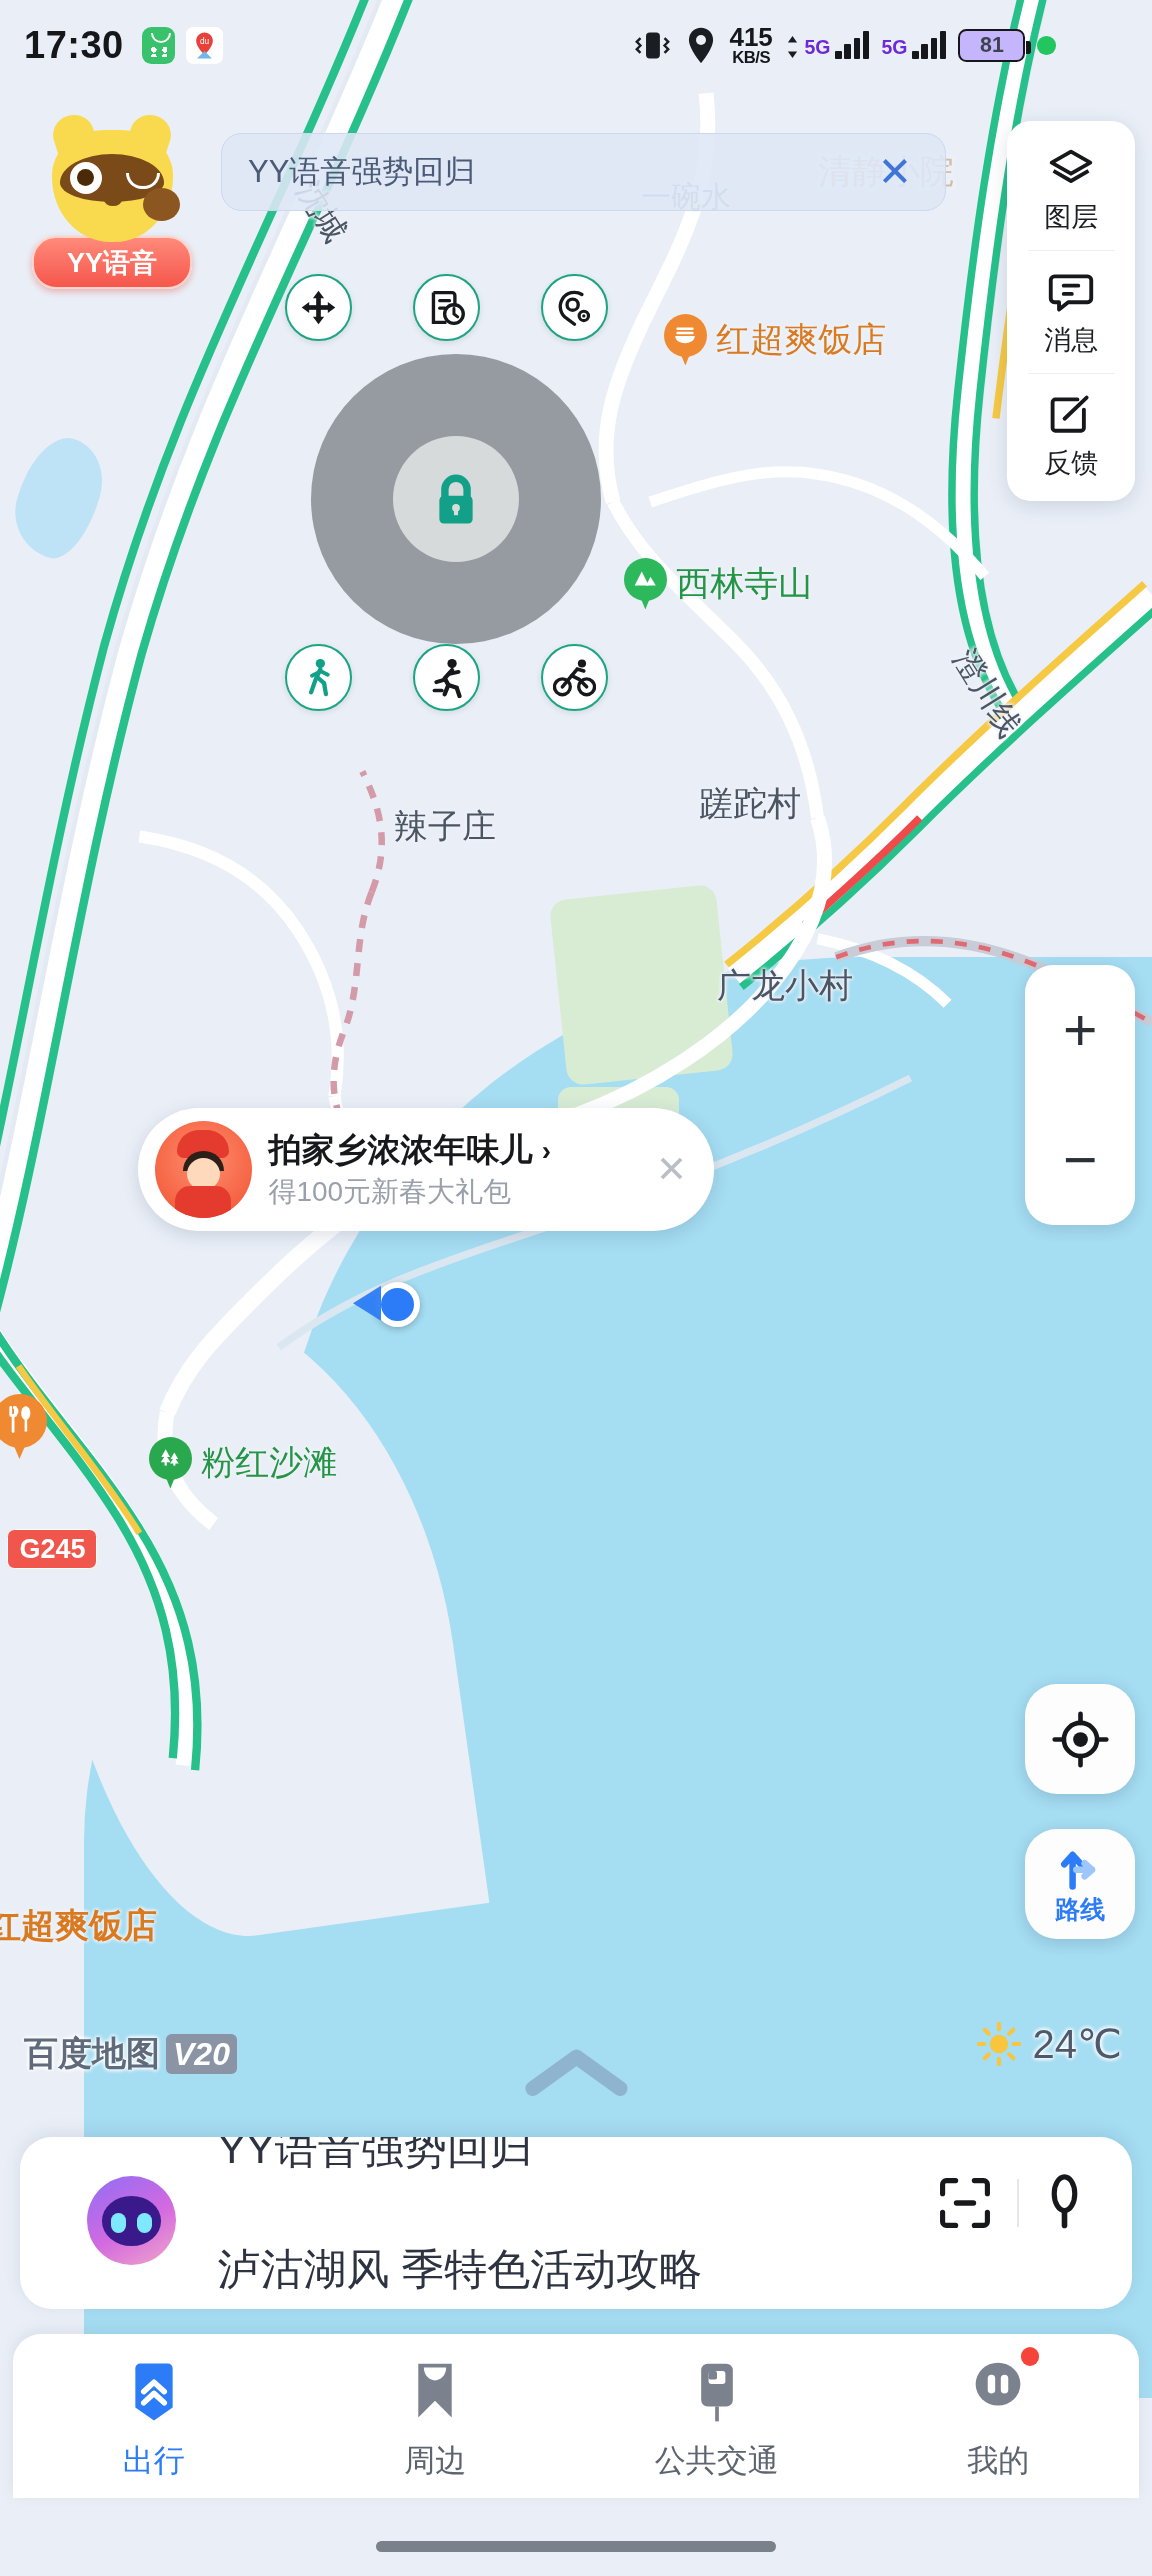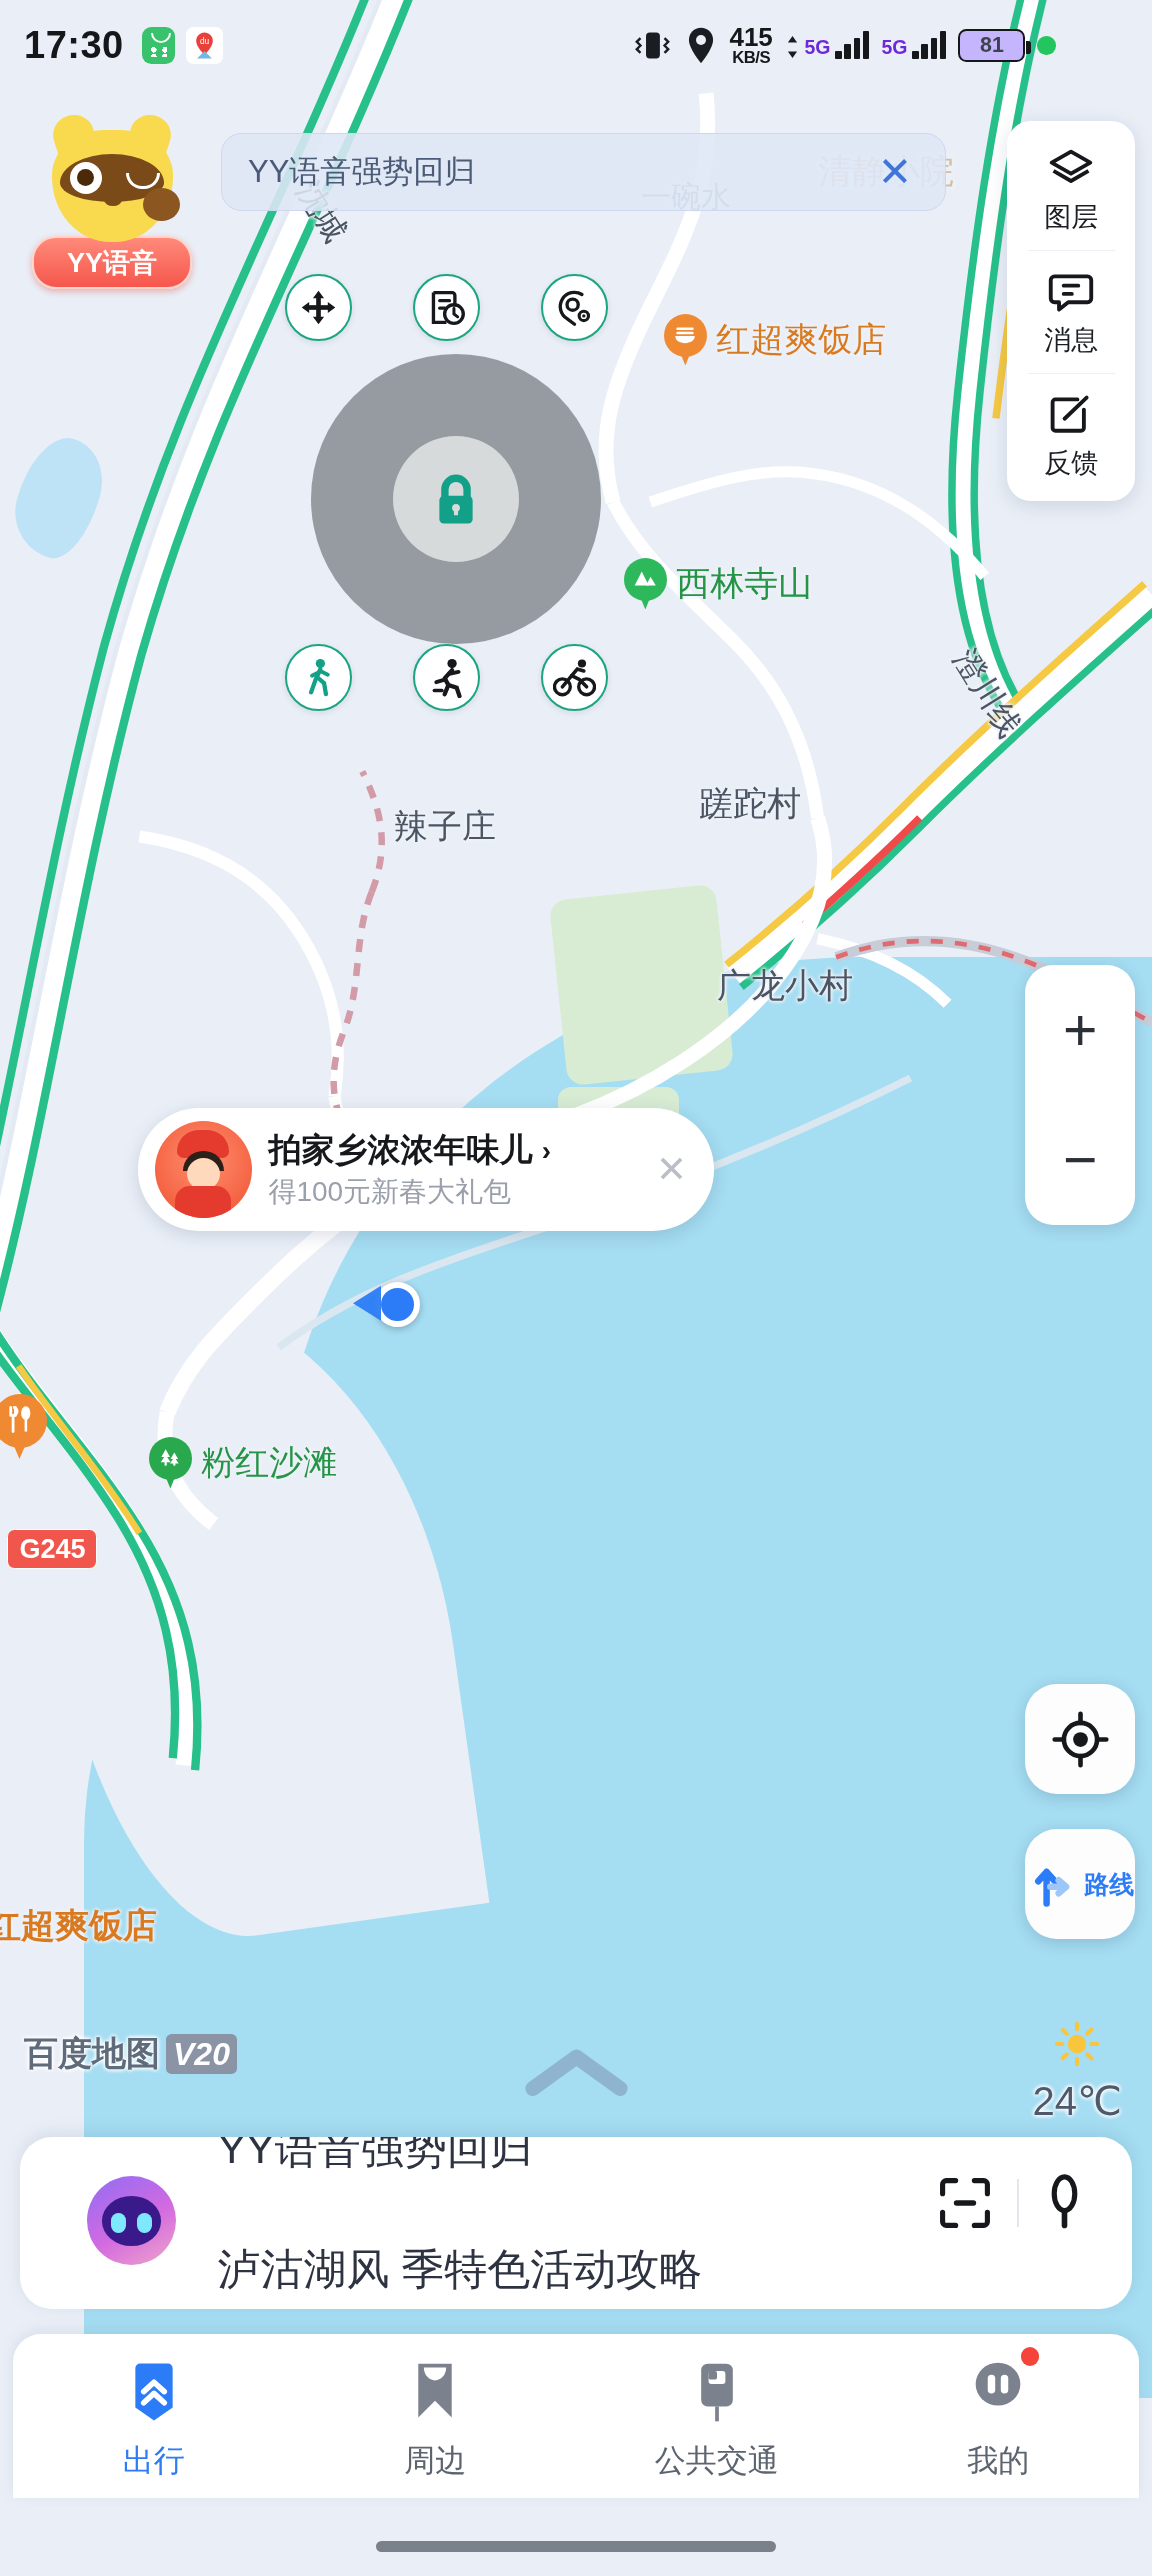--- a/index.html
+++ b/index.html
@@ -146,21 +146,21 @@
   
   .zoomctl{ position:absolute; right:16.7px; top:965px; width:110px; height:260px;
     background:#fff; border-radius:28px; box-shadow:0 3.7px 15px rgba(30,50,90,.16); z-index:20;}
   .zoomctl div{ height:130px; display:flex; align-items:center; justify-content:center;
     font-size:59px; color:#2b2f36; font-weight:300; line-height:1;}
   .locbtn{ position:absolute; right:16.7px; top:1684px; width:110px; height:110px;
     background:#fdfdfd; border-radius:32px; box-shadow:0 3.7px 15px rgba(30,50,90,.18);
     display:flex;align-items:center;justify-content:center; z-index:20;}
   .routebtn{ position:absolute; right:16.7px; top:1829px; width:110px; height:110px;
     background:#fdfdfd; border-radius:32px; box-shadow:0 3.7px 15px rgba(30,50,90,.18);
-    display:flex;flex-direction:row;align-items:center;justify-content:center;gap:1.9px; z-index:20;}
+    display:flex;flex-direction:column;align-items:center;justify-content:center;gap:1.9px; z-index:20;}
   .routebtn .lab{ font-size:25px; color:#2b7cf6; font-weight:700; }
 
   
   .mlabel{ position:absolute; font-size:34px; color:#4b5563; white-space:nowrap; z-index:12;
     text-shadow:0 0 4.6px #eef2f8,0 0 4.6px #eef2f8,0 0 3.7px #eef2f8,0 0 2.8px #eef2f8; font-weight:500;}
   .mlabel.rot{ transform:rotate(58deg); transform-origin:left top; font-size:32px; }
   .mlabel.small{ font-size:30px; color:#8b93a1; }
   .poi{ position:absolute; display:flex; align-items:center; gap:9.3px; z-index:14; }
   .poi .pin{ width:43px; height:52px; position:relative; flex:none; }
   .poi .pin .head{ position:absolute; left:0; top:0; width:43px; height:43px; border-radius:50%;}
@@ -183,21 +183,21 @@
     box-shadow:0 1.9px 7.4px rgba(0,0,0,.25);}
   .mypos .cone{ position:absolute;left:-22px;top:3.7px;width:28px;height:35px;background:#2b7cf6;
     clip-path:polygon(100% 0,100% 100%,0 50%); opacity:.95;}
 
   
   .watermark{ position:absolute; left:24px; top:2031px; z-index:18; display:flex; align-items:center; gap:5.6px;}
   .watermark .t{ font-size:34px; font-weight:700; color:#5f6a7a;
     text-shadow:0 0 5.6px #fff,0 0 5.6px #fff,0 0 3.7px #fff;}
   .watermark .v{ font-size:32px; font-weight:700; color:#fff; background:#8a94a4;
     border-radius:5.6px; padding:1.9px 7.4px; font-style:italic;}
-  .weather{ position:absolute; right:30px; top:2021px; z-index:18; display:flex; align-items:center; gap:11px;flex-direction:column;}
+  .weather{ position:absolute; right:30px; top:2021px; z-index:18; display:flex; align-items:center; gap:11px;}
   .weather .deg{ font-size:40px; color:#4f596a; font-weight:500;
     text-shadow:0 0 5.6px #fff,0 0 5.6px #fff,0 0 4.6px #fff;}
   .sheet-handle{ position:absolute; left:0; right:0; top:2044px; z-index:19; text-align:center;}
   .sheet-handle svg{ display:inline-block; }
 
   .bsheet{ position:absolute; left:20.4px; right:20.4px; top:2137px; height:172px;
     background:#fff; border-radius:32px; z-index:22; box-shadow:0 -3.7px 16.7px rgba(30,50,90,.10);
     overflow:hidden; }
   .ghost{ position:absolute; font-size:43px; color:#2d3340; font-weight:500; white-space:nowrap; }
   .ghost.g1{ left:197px; top:-16.7px; }

